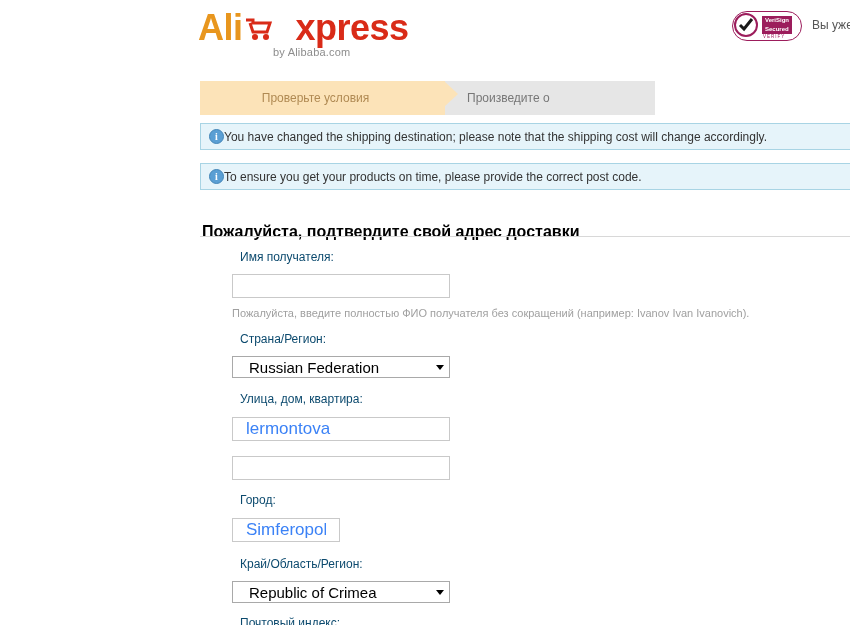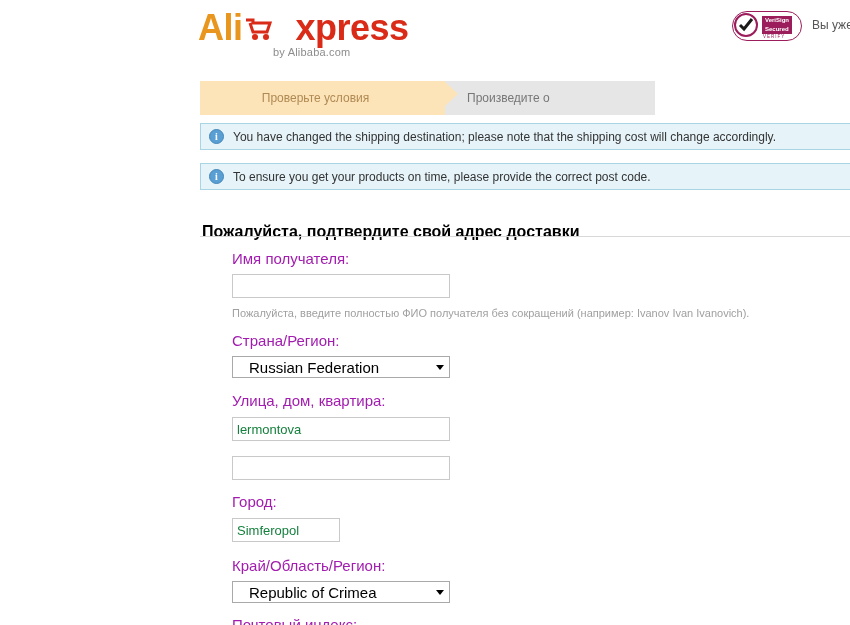--- a/index.html
+++ b/index.html
@@ -203,21 +203,21 @@
     font-size: 10px;
     font-weight: bold;
     font-family: "Liberation Serif", serif;
     display: flex;
     align-items: center;
     justify-content: center;
     flex: 0 0 auto;
     line-height: 1;
   }
   .notice-text {
-    margin-left: 9px;
+    margin-left: 0;
     font-size: 12px;
     color: #333333;
     white-space: nowrap;
   }
 
   
   .page-title {
     position: absolute;
     left: 202px;
     top: 223px;
@@ -230,36 +230,36 @@
     position: absolute;
     left: 200px;
     top: 236px;
     width: 680px;
     height: 1px;
     background: #d8d8d8;
   }
 
   .field-label {
     position: absolute;
-    left: 232px;
-    font-size: 15px;
-    color: #a21caf;
+    left: 240px;
+    font-size: 12px;
+    color: #0c4a6e;
     white-space: nowrap;
   }
   .text-input {
     position: absolute;
     left: 232px;
     height: 24px;
     border: 1px solid #c9c9c9;
     background: #ffffff;
     box-sizing: border-box;
     font-family: "Liberation Sans", sans-serif;
-    font-size: 13px;
-    color: #15803d;
-    padding: 0 4px;
+    font-size: 17px;
+    color: #3b82f6;
+    padding: 0 13px;
     line-height: 22px;
     outline: none;
   }
   .hint {
     position: absolute;
     left: 232px;
     font-size: 11px;
     color: #a0a0a0;
     white-space: nowrap;
   }

